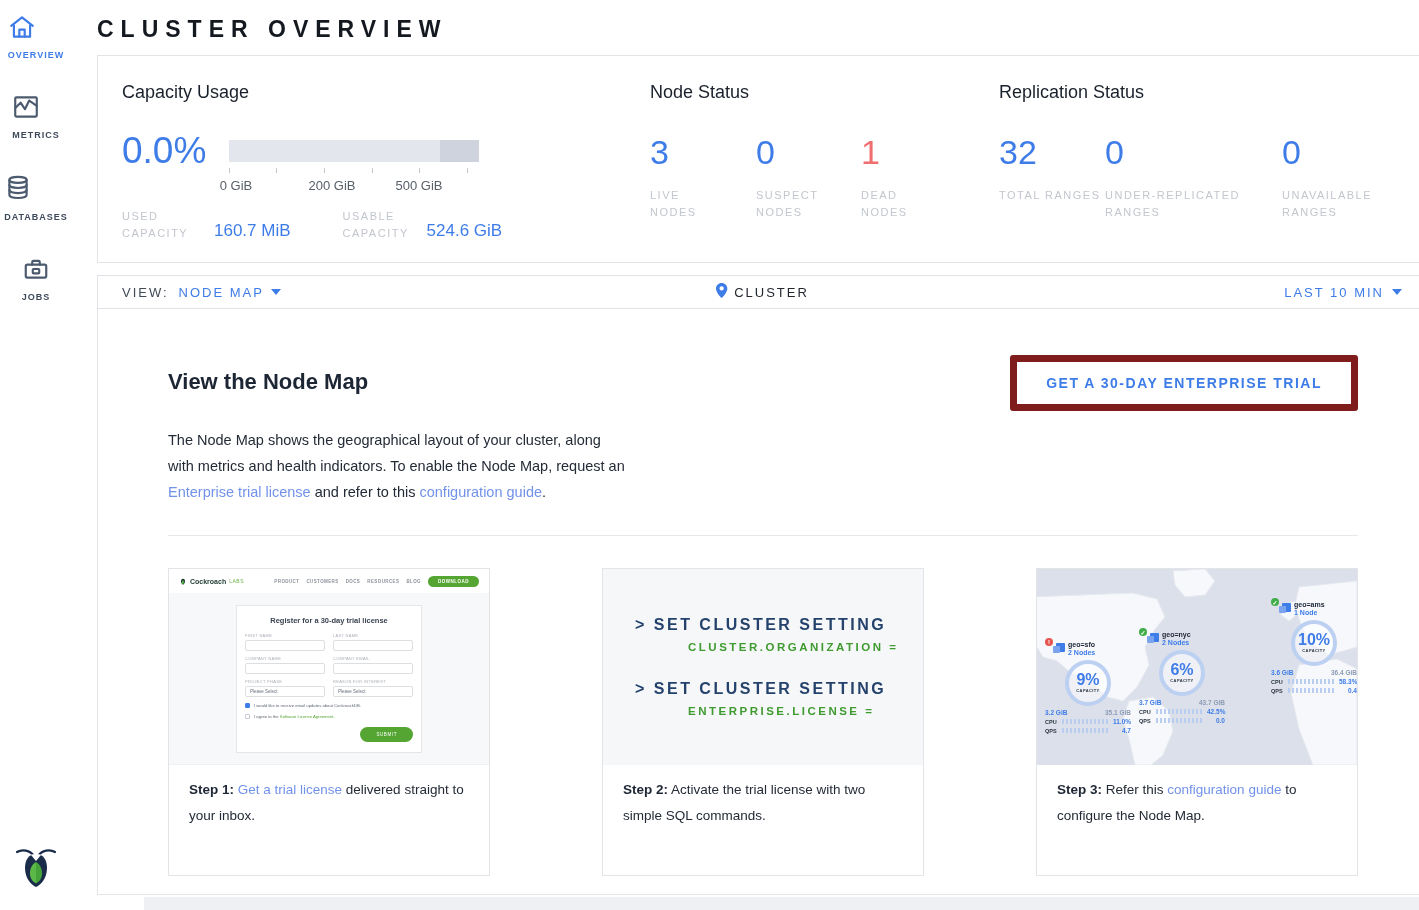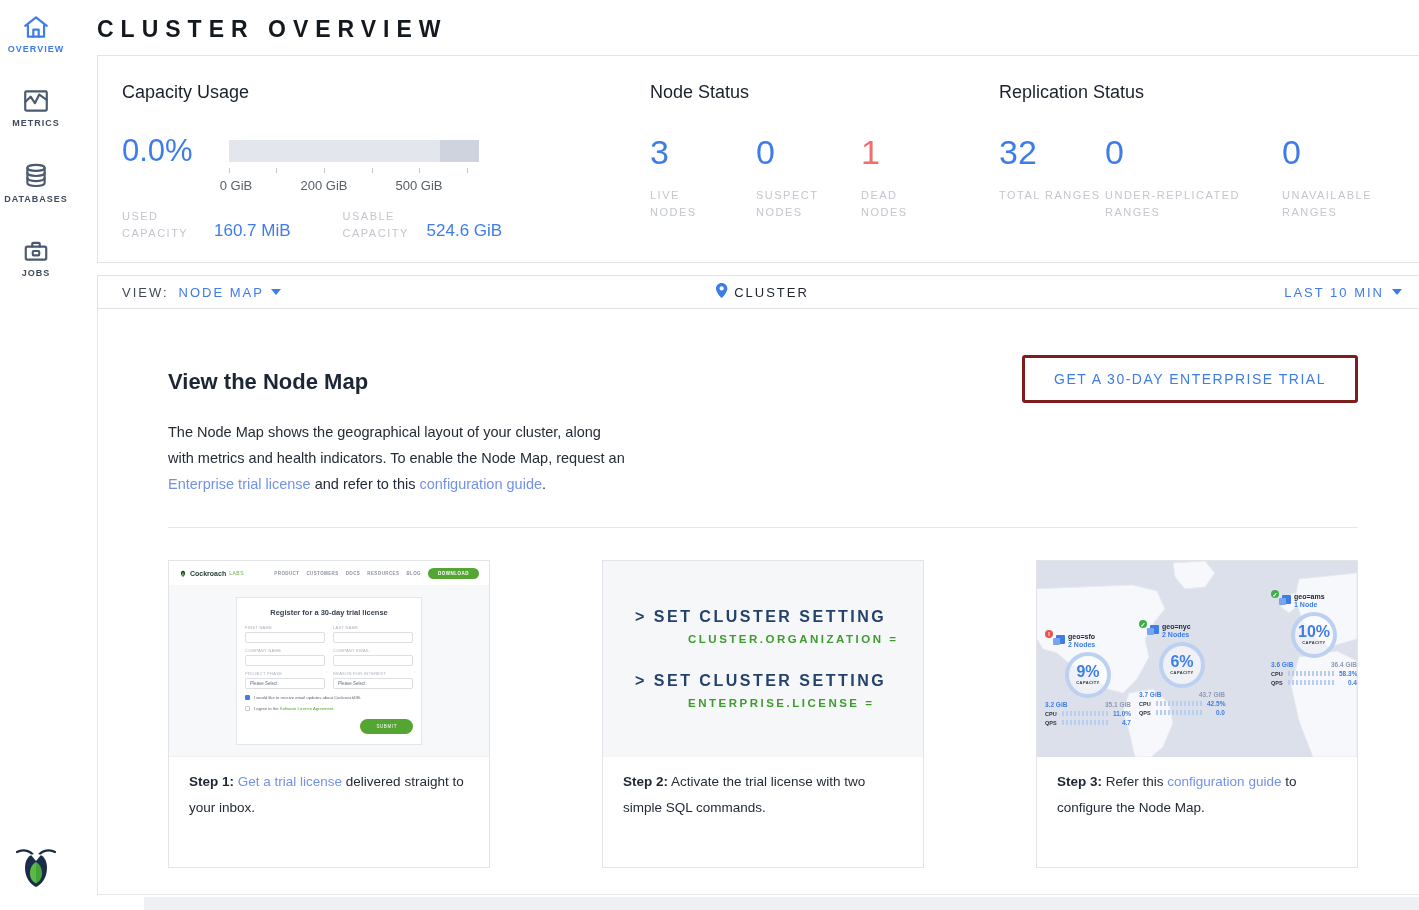--- a/index.html
+++ b/index.html
@@ -9,21 +9,21 @@
     font-family:"Liberation Sans", sans-serif;
     background:#eef0f3; color:#242b37; position:relative;
   }
   .app { display:flex; width:1419px; height:910px; }
 
   
   .sidebar {
     width:72px; min-width:72px; background:#ffffff; height:910px;
     display:flex; flex-direction:column; align-items:center; padding-top:14px;
   }
-  .side-item { display:flex; flex-direction:column; align-items:center; 
+  .side-item { display:flex; flex-direction:column; align-items:flex-start; gap:6px;
     margin-bottom:34px; cursor:pointer; }
   .side-item .lbl { font-size:9px; letter-spacing:1px; color:#3e4a5b; font-weight:700; }
   .side-item.active .lbl { color:#3e7ce8; }
   .side-item svg { stroke:#4b5a6e; }
   .side-item.active svg { stroke:#3e7ce8; }
   .side-spacer { flex:1; }
   .side-logo { margin-bottom:16px; }
 
   
   .content { flex:1; background:#ffffff; padding:0 12px 0 25px; position:relative; }
@@ -35,33 +35,33 @@
   }
 
   
   .summary-card {
     background:#fff; border:1px solid #e2e4e8; height:208px;
     display:flex; padding:26px 24px 20px 24px;
   }
   .panel-title { font-size:18px; font-weight:500; color:#1a212c; margin-bottom:32px; }
   .cap-section { width:528px; }
   .cap-row { display:flex; align-items:flex-start; }
-  .cap-pct { width:107px; font-size:31px; font-weight:500; color:#3e7ce8; line-height:32px; }
+  .cap-pct { width:107px; font-size:37px; font-weight:500; color:#3e7ce8; line-height:32px; }
   .cap-bar-wrap { position:relative; width:250px; padding-top:5px; }
   .cap-bar { position:relative; height:22px; background:#e3e6ec; width:250px; }
   .cap-bar-dark { position:absolute; right:0; top:0; height:22px; width:15.5%; background:#ced3dd; }
   .cap-ticks { position:relative; height:6px; margin-top:6px; }
   .cap-ticks i { position:absolute; width:1px; height:5px; background:#c3c7d0; top:0; }
   .cap-ticks i:nth-child(1){left:0;} .cap-ticks i:nth-child(2){left:47px;}
   .cap-ticks i:nth-child(3){left:95px;} .cap-ticks i:nth-child(4){left:143px;}
   .cap-ticks i:nth-child(5){left:190px;} .cap-ticks i:nth-child(6){left:238px;}
   .cap-tick-labels { position:relative; height:16px; margin-top:4px; font-size:13px; color:#586069; }
   .cap-tick-labels span { position:absolute; transform:translateX(-50%); white-space:nowrap; }
   .cap-tick-labels span:nth-child(1){left:7px;}
-  .cap-tick-labels span:nth-child(2){left:95px;}
+  .cap-tick-labels span:nth-child(2){left:103px;}
   .cap-tick-labels span:nth-child(3){left:190px;}
   .cap-stats { display:flex; margin-top:14px; }
   .cap-stat { display:flex; align-items:flex-end; }
   .cap-stat + .cap-stat { margin-left:52px; }
   .cap-stat-label { width:92px; font-size:11px; letter-spacing:1.5px; color:#c2c6cd; line-height:17px; font-weight:500; }
   .cap-stat-value { font-size:17px; color:#3e7ce8; padding-bottom:1px; }
   .cap-stat:nth-child(2) .cap-stat-label { width:84px; }
 
   .status-section { width:349px; }
   .repl-section { flex:1; }
@@ -91,23 +91,24 @@
   .view-right { color:#3e7ce8; display:flex; align-items:center; gap:8px; cursor:pointer; }
 
   
   .main-panel {
     background:#fff; border:1px solid #e4e6ea; border-top:none;
     height:586px; padding:46px 68px 0 70px;
   }
   .panel-head { display:flex; justify-content:space-between; align-items:flex-start; }
   .nm-title { font-size:22px; font-weight:600; color:#1d2634; margin:14px 0 0 0; }
   .trial-btn {
-    background:#fff; border:3px solid #7f1d1d; border-radius:3px; cursor:pointer;
+    background:#fff; border:7px solid #7f1d1d; border-radius:3px; cursor:pointer;
     color:#3e7ce8; font-size:14px; letter-spacing:1.5px; padding:13px 29px;
     font-family:"Liberation Sans", sans-serif;
+    font-weight:bold;
   }
   .nm-desc { width:462px; font-size:14.5px; line-height:26px; color:#242b37; margin:16px 0 0 0; }
   a.link { color:#7292ea; text-decoration:none; cursor:pointer; }
   .divider { border:none; border-top:1px solid #e7e8eb; margin:30px 0 0 0; }
 
   .steps-row { display:flex; justify-content:space-between; margin-top:32px; }
   .step-card { width:322px; height:308px; border:1px solid #e2e4e8; background:#fff; display:flex; flex-direction:column; }
   .step-image { height:196px; overflow:hidden; position:relative; flex:none; }
   .step-caption { padding:12px 20px; font-size:13.5px; line-height:26px; color:#242b37; }
   .step-caption b { color:#1d2634; }

